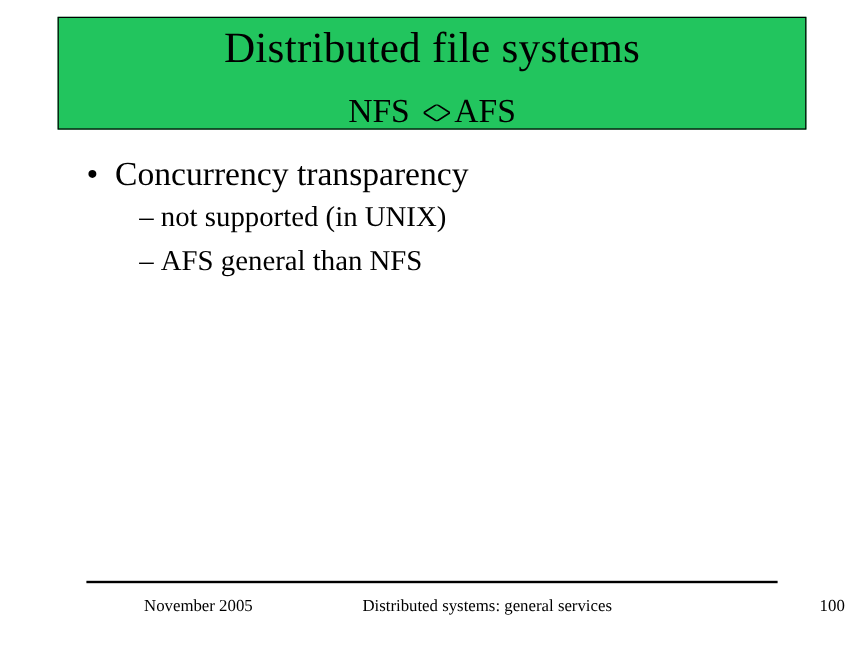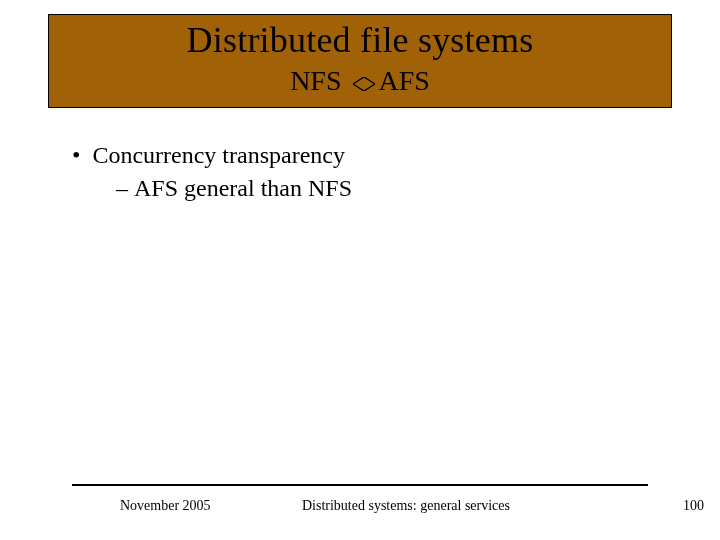--- a/index.html
+++ b/index.html
@@ -1,23 +1,23 @@
 <!DOCTYPE html>
 <html><head>
 <meta charset="utf-8">
 <style>
   * { margin: 0; padding: 0; box-sizing: border-box; }
   html, body { width: 720px; height: 540px; background: #ffffff; font-family: "Times New Roman", Times, serif; color: #000; }
   .slide { position: relative; width: 720px; height: 540px; }
-  .title-block { position: absolute; left: 48px; top: 14px; width: 624px; height: 94px; background: #a16207; border: 1px solid #000; }
+  .title-block { position: absolute; left: 48px; top: 14px; width: 624px; height: 94px; background: #22c55e; border: 1px solid #000; }
   .title { font-size: 36px; text-align: center; margin-top: 4px; letter-spacing: 0.2px; }
-  .subtitle { font-size: 28px; text-align: center; margin-top: 4px; }
+  .subtitle { font-size: 28px; text-align: center; margin-top: 16px; }
   .diamond { display: inline-block; vertical-align: middle; margin: 0 4px 4px 4px; }
   .content { position: absolute; left: 72px; top: 124px; width: 590px; }
-  .lvl1 { font-size: 24px; margin-top: 18px; margin-bottom: 4px; }
+  .lvl1 { font-size: 28px; margin-top: 6px; margin-bottom: 4px; }
   .lvl2 { font-size: 24px; margin-left: 44px; margin-top: 6px; margin-bottom: 10px; }
   .footer-line { position: absolute; left: 72px; bottom: 54px; width: 576px; height: 0; border-top: 2px solid #000; }
   .footer { position: absolute; left: 0; bottom: 22px; width: 720px; height: 20px; font-size: 14px; margin-left: 46px; }
   .f-left { position: absolute; left: 74px; }
   .f-center { position: absolute; left: 0; width: 720px; text-align: center; }
   .f-right { position: absolute; right: 62px; }
 </style>
 </head>
 <body>
 
@@ -27,20 +27,21 @@
     <div class="title">Distributed file systems</div>
     <div class="subtitle">
       <span>NFS </span><span class="diamond"><svg width="22" height="14" viewBox="0 0 22 14">
             <polygon points="0,7 11,0 22,7 11,14" fill="none" stroke="#000" stroke-width="1.4"></polygon>
           </svg></span><span>AFS</span>
     </div>
   </div>
 
   <div class="content">
     <div class="lvl1">•&nbsp;&nbsp;<span>Concurrency transparency</span></div>
+    <div class="lvl2">–&nbsp;<span>not supported (in UNIX)</span></div>
     <div class="lvl2">–&nbsp;<span>AFS general than NFS</span></div>
   </div>
 
   <div class="footer-line"></div>
   <div class="footer">
     <span class="f-left">November 2005</span>
     <span class="f-center">Distributed systems: general services</span>
     <span class="f-right">100</span>
   </div>
 

